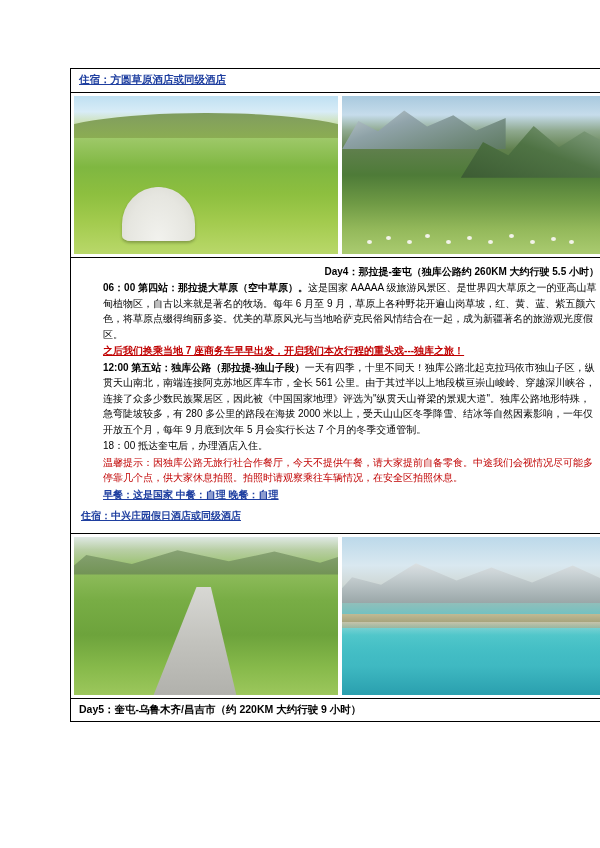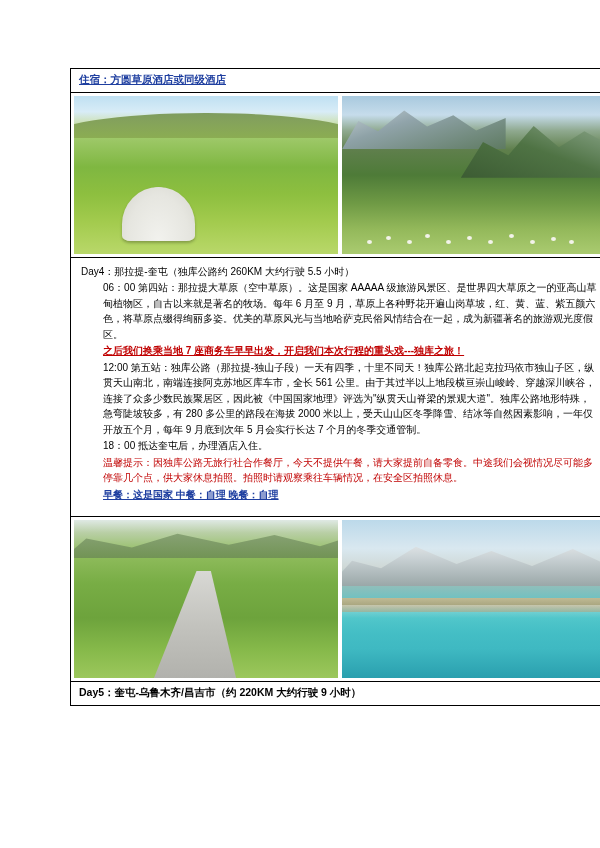--- a/index.html
+++ b/index.html
@@ -185,21 +185,21 @@
     opacity: .9;
   }
 
   .body {
     padding: 6px 10px 8px 10px;
     font-size: 10px;
     line-height: 1.55;
   }
   .body p { margin: 0 0 1px 0; }
   .ind { text-indent: 0; padding-left: 22px; }
-  .b { font-weight: normal; }
+  .b { font-weight: bold; text-align: right; }
   .red { color: #c00000; font-weight: bold; text-decoration: underline; }
   .redline { color: #c00000; }
   .blue-u { color: #1f3fa0; font-weight: bold; text-decoration: underline; }
   .meal { color: #1f3fa0; font-weight: bold; text-decoration: underline; padding-left: 22px; }
 </style>
 </head>
 <body>
 
 <div class="page">
   <div class="doc">
@@ -240,20 +240,21 @@
           <span class="b">06：00 第四站：那拉提大草原（空中草原）。</span><span>这是国家 AAAAA 级旅游风景区、是世界四大草原之一的亚高山草甸植物区，自古以来就是著名的牧场。每年 6 月至 9 月，草原上各种野花开遍山岗草坡，红、黄、蓝、紫五颜六色，将草原点缀得绚丽多姿。优美的草原风光与当地哈萨克民俗风情结合在一起，成为新疆著名的旅游观光度假区。</span>
         </p>
         <p class="ind red">之后我们换乘当地 7 座商务车早早出发，开启我们本次行程的重头戏---独库之旅！</p>
         <p class="ind">
           <span class="b">12:00 第五站：独库公路（那拉提-独山子段）</span><span>一天有四季，十里不同天！独库公路北起克拉玛依市独山子区，纵贯天山南北，南端连接阿克苏地区库车市，全长 561 公里。由于其过半以上地段横亘崇山峻岭、穿越深川峡谷，连接了众多少数民族聚居区，因此被《中国国家地理》评选为"纵贯天山脊梁的景观大道"。独库公路地形特殊，急弯陡坡较多，有 280 多公里的路段在海拔 2000 米以上，受天山山区冬季降雪、结冰等自然因素影响，一年仅开放五个月，每年 9 月底到次年 5 月会实行长达 7 个月的冬季交通管制。</span>
         </p>
         <p class="ind">18：00 抵达奎屯后，办理酒店入住。</p>
         <p class="ind redline">温馨提示：因独库公路无旅行社合作餐厅，今天不提供午餐，请大家提前自备零食。中途我们会视情况尽可能多停靠几个点，供大家休息拍照。拍照时请观察乘往车辆情况，在安全区拍照休息。</p>
         <p class="meal">早餐：这是国家   中餐：自理    晚餐：自理</p>
         <p style="height:4px"></p>
+        <p class="blue-u">住宿：中兴庄园假日酒店或同级酒店</p>
       </div>
     </div>
 
     <div class="row">
       <div class="imgrow">
         <div class="imgbox ph-road">
           <div class="road-dash"></div>
         </div>
         <div class="imgbox ph-lake">
           <div class="lake-shore"></div>

